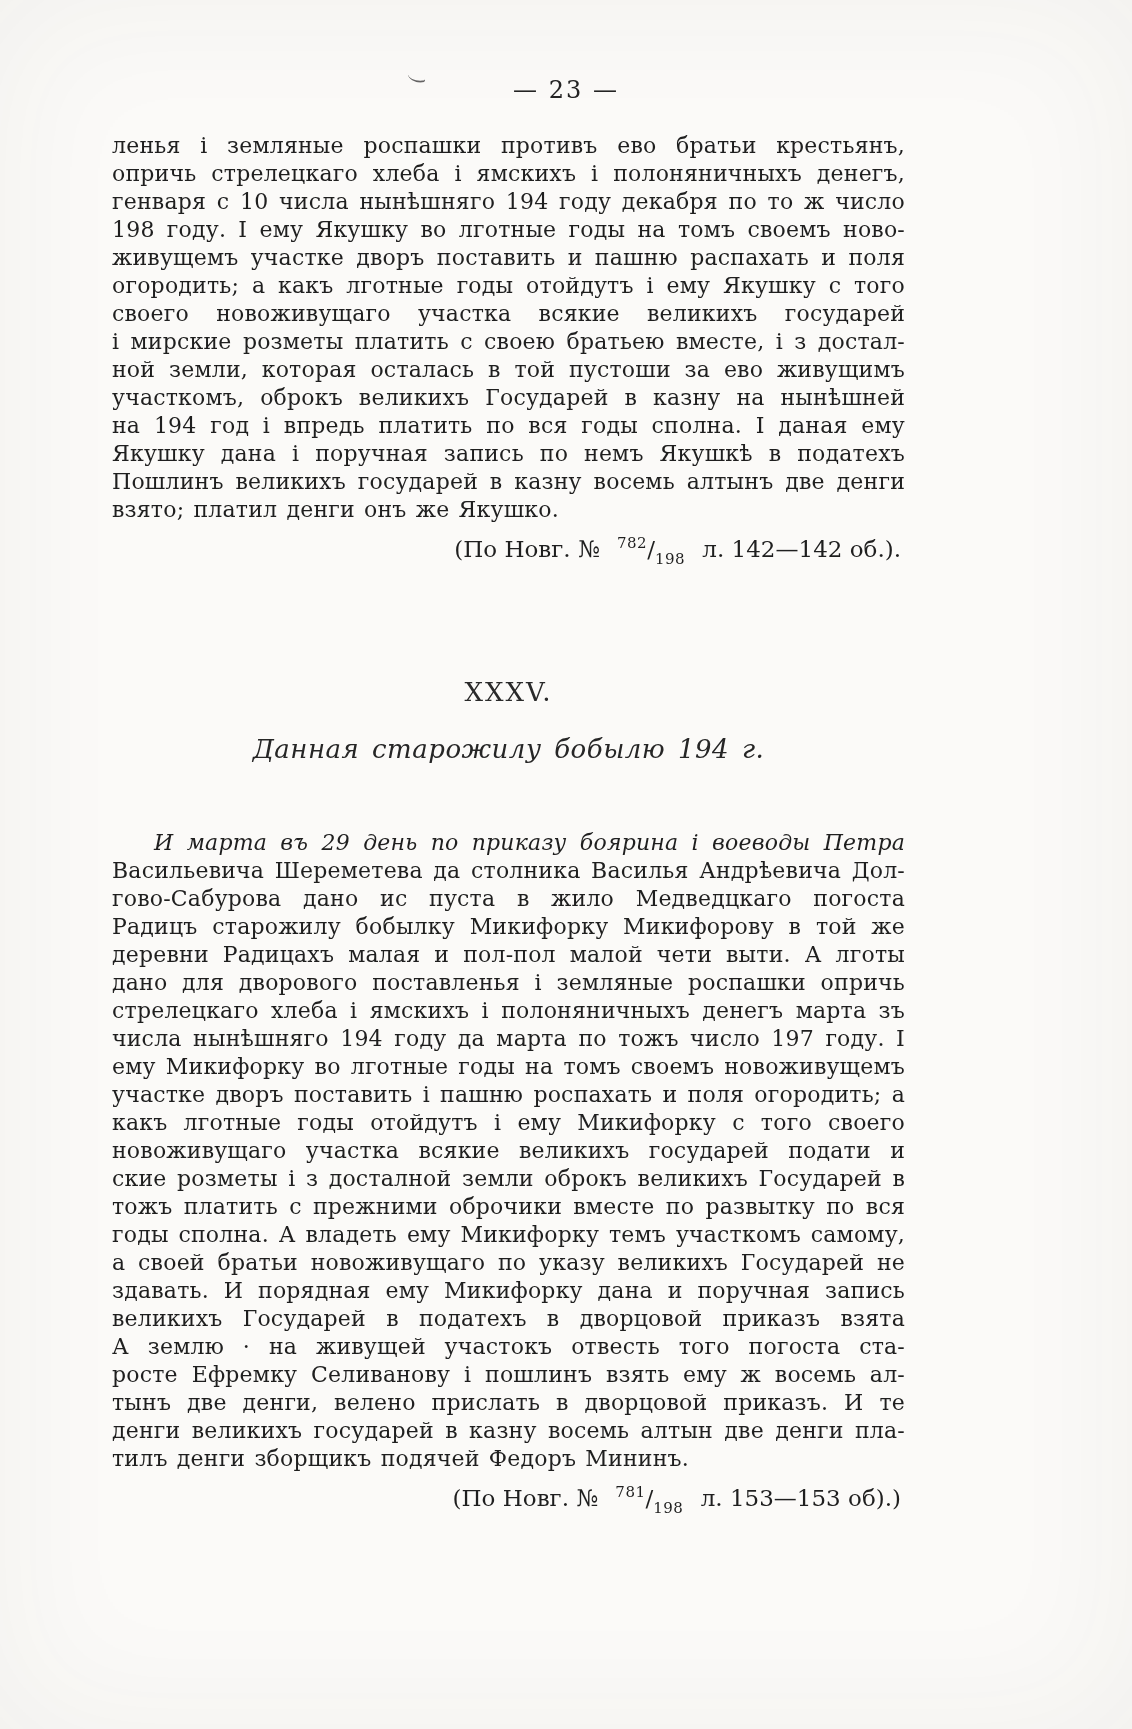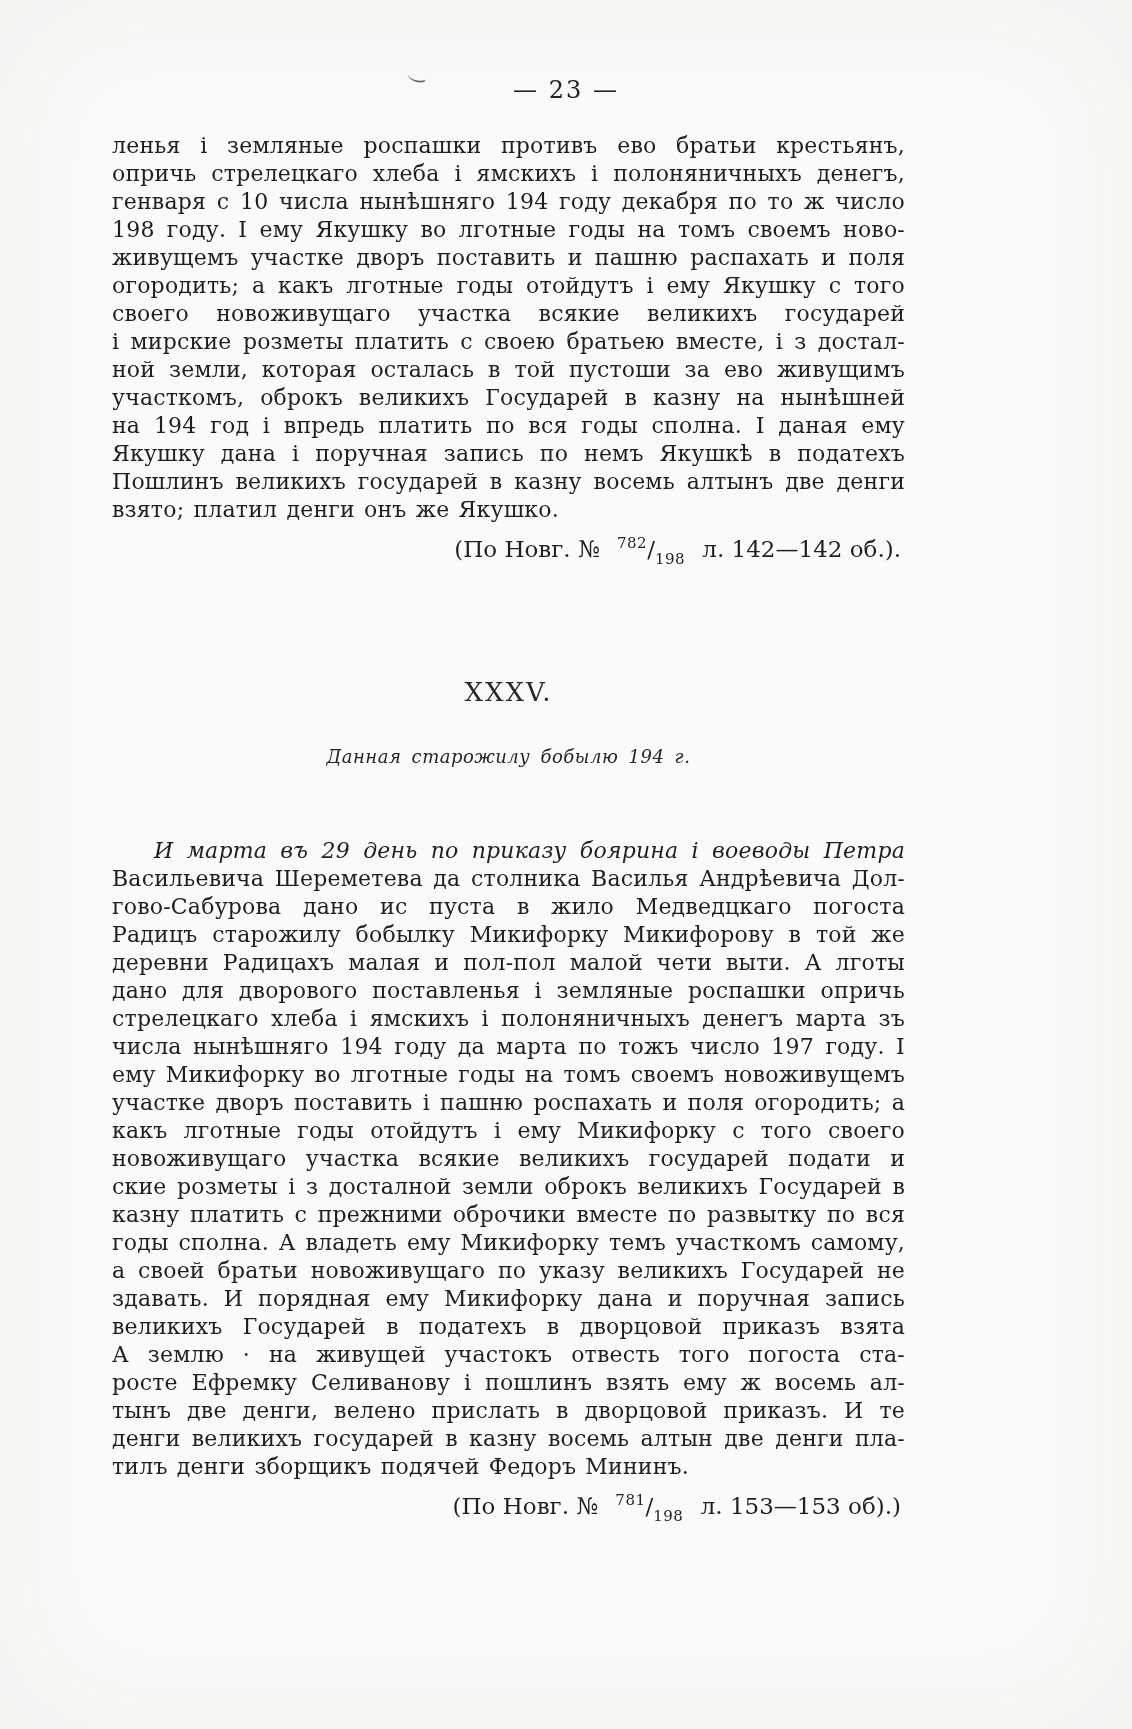--- a/index.html
+++ b/index.html
@@ -80,24 +80,24 @@
   }
   .section-heading {
     margin-top: 104px;
     text-align: center;
     font-size: 26px;
     line-height: 32px;
     letter-spacing: 2px;
     color: #2a2a2a;
   }
   .section-subtitle {
-    margin-top: 32px;
+    margin-top: 24px;
     text-align: center;
     font-style: italic;
-    font-size: 18px;
+    font-size: 26px;
     line-height: 34px;
     letter-spacing: 0.5px;
     word-spacing: 4px;
     color: #262626;
   }
 </style>
 </head>
 <body>
 
 <div class="page">
@@ -144,21 +144,21 @@
         <div class="tline">Радицъ старожилу бобылку Микифорку Микифорову в той же</div>
         <div class="tline">деревни Радицахъ малая и пол-пол малой чети выти. А лготы</div>
         <div class="tline">дано для дворового поставленья і земляные роспашки опричь</div>
         <div class="tline">стрелецкаго хлеба і ямскихъ і полоняничныхъ денегъ марта зъ 29</div>
         <div class="tline">числа нынѣшняго 194 году да марта по тожъ число 197 году. І</div>
         <div class="tline">ему Микифорку во лготные годы на томъ своемъ новоживущемъ</div>
         <div class="tline">участке дворъ поставить і пашню роспахать и поля огородить; а</div>
         <div class="tline">какъ лготные годы отойдутъ і ему Микифорку с того своего</div>
         <div class="tline">новоживущаго участка всякие великихъ государей подати и мир-</div>
         <div class="tline">ские розметы і з досталной земли оброкъ великихъ Государей в</div>
-        <div class="tline">казну платить с прежними оброчики вместе по развытку по вся</div>
+        <div class="tline">тожъ платить с прежними оброчики вместе по развытку по вся</div>
         <div class="tline">годы сполна. А владеть ему Микифорку темъ участкомъ самому,</div>
         <div class="tline">а своей братьи новоживущаго по указу великихъ Государей не</div>
         <div class="tline">здавать. И порядная ему Микифорку дана и поручная запись</div>
         <div class="tline">великихъ Государей в податехъ в дворцовой приказъ взята</div>
         <div class="tline">А землю · на живущей участокъ отвесть того погоста ста-</div>
         <div class="tline">росте Ефремку Селиванову і пошлинъ взять ему ж восемь ал-</div>
         <div class="tline">тынъ две денги, велено прислать в дворцовой приказъ. И те</div>
         <div class="tline">денги великихъ государей в казну восемь алтын две денги пла-</div>
         <div class="tline tline-last">тилъ денги зборщикъ подячей Федоръ Мининъ.</div>
       </div>

